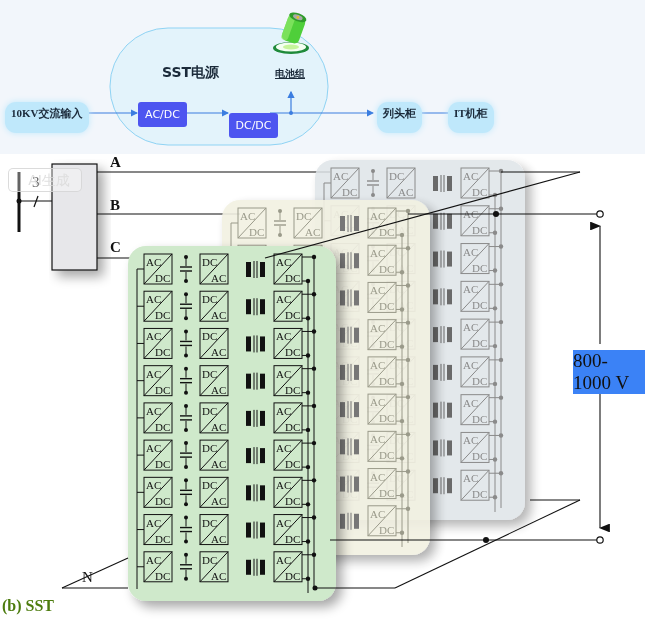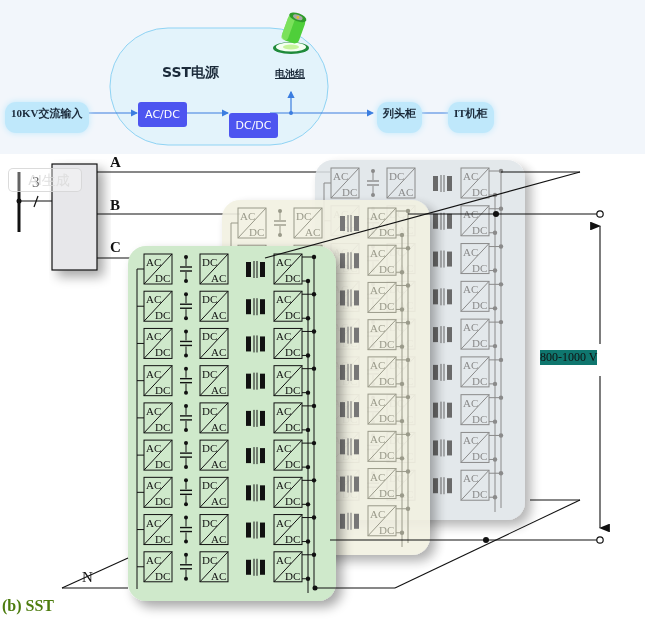--- a/index.html
+++ b/index.html
@@ -905,17 +905,17 @@
         <circle cx="315" cy="434" r="2.5" fill="#111"></circle>
         <line stroke="#111" stroke-width="1.1" x1="600" y1="72" x2="600" y2="190" marker-start="url(#ah)"></line>
         <line stroke="#111" stroke-width="1.1" x1="600" y1="222" x2="600" y2="374" marker-end="url(#ah)"></line>
       </g>
   </svg>
   <div class="lbl serif" style="left:32px;top:20px;font-size:15px;color:#111;">3</div>
   <div class="lbl serif" style="left:110px;top:0px;font-size:15px;font-weight:bold;color:#111;">A</div>
   <div class="lbl serif" style="left:110px;top:43px;font-size:15px;font-weight:bold;color:#111;">B</div>
   <div class="lbl serif" style="left:110px;top:85px;font-size:15px;font-weight:bold;color:#111;">C</div>
   <div class="lbl serif" style="left:82px;top:415px;font-size:15px;color:#111;">N</div>
-  <div class="lbl serif" style="left:540px;top:196px;font-size:12px;color:#111;background:#0f766e;">800-1000 V</div>
+  <div class="lbl serif" style="left:573px;top:196px;font-size:19px;color:#111;background:#3b82f6;">800-1000 V</div>
   <div class="lbl serif" style="left:2px;top:443px;font-size:16px;font-weight:bold;color:#4d7c0f;">(b) SST</div>
 </div>
 
 <div class="watermark">AI生成</div>
 
 </body></html>

